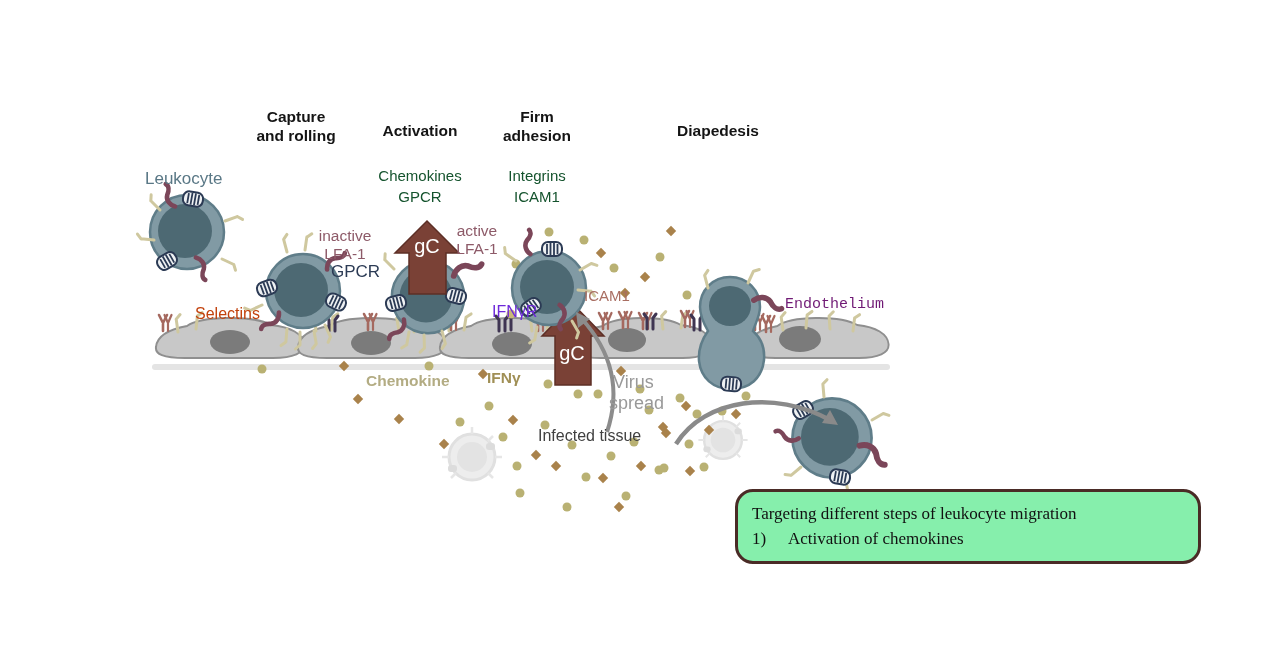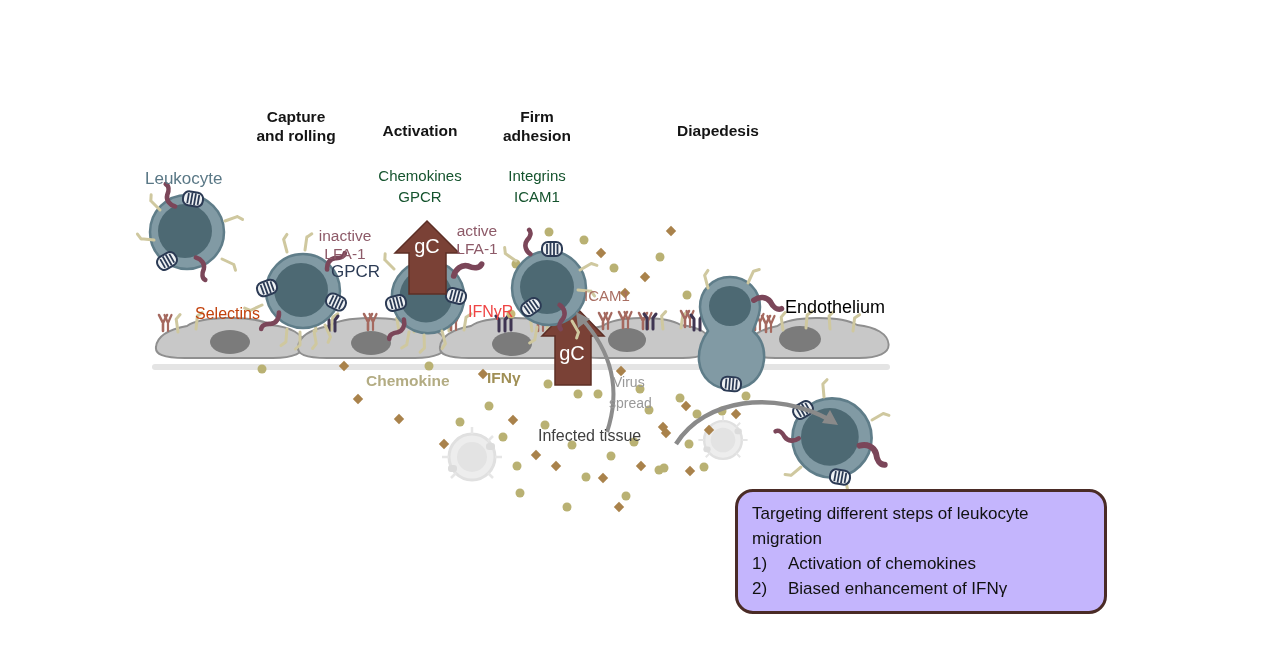--- a/index.html
+++ b/index.html
@@ -9,32 +9,32 @@
   }
   .art{position:absolute;left:0;top:0;}
   .lbl{position:absolute;white-space:nowrap;line-height:1.12;}
   .ctr{transform:translateX(-50%);text-align:center;}
   .stage{font-weight:bold;font-size:15.5px;color:#141414;line-height:19px;}
   .med{font-size:15px;color:#14532d;line-height:21px;}
   .c-slate{color:#5a7886;font-size:17px;}
   .c-tan{color:#c2410c;font-size:16px;}
   .c-maroon{color:#8d5a68;font-size:15.5px;line-height:17.5px;}
   .c-navy{color:#2c3b55;font-size:17px;}
-  .c-navy-sm{color:#ef4444;font-size:16px;}
+  .c-navy-sm{color:#6d28d9;font-size:16px;margin-left:24px;}
   .c-rose{color:#a96e62;font-size:15px;}
-  .c-gray{color:#000000;font-size:18px;}
-  .c-gray-lg{color:#999999;font-size:14px;line-height:21px;}
+  .c-gray{color:#701a75;font-size:15px;font-family:Liberation Mono, monospace;}
+  .c-gray-lg{color:#999999;font-size:18px;line-height:21px;}
   .c-tanb{color:#b3ac83;font-size:15.5px;font-weight:bold;}
   .c-olive{color:#a08f55;font-size:15.5px;font-weight:bold;}
   .c-dark{color:#404040;font-size:16px;}
   .gc-txt{color:#ffffff;font-size:20px;}
   .callout{
-    position:absolute;left:735px;top:489px;width:372px;box-sizing:border-box;
-    border:3px solid #4a2b26;border-radius:18px;background:#c4b5fd;
-    padding:9px 14px 10px 14px;font-size:17px;color:#111;line-height:25px;
+    position:absolute;left:735px;top:489px;width:466px;box-sizing:border-box;
+    border:3px solid #4a2b26;border-radius:18px;background:#86efac;
+    padding:9px 14px 10px 14px;font-size:17px;color:#111;line-height:25px;font-family:Liberation Serif, serif;
   }
   .c-item .c-num{display:inline-block;width:36px;}
 </style>
 </head>
 <body>
 
 <div class="canvas">
 
 <svg class="art" width="1280" height="652" viewBox="0 0 1280 652">
   <defs>
@@ -331,18 +331,15 @@
 <div class="lbl c-dark" style="left:538px;top:427px;">Infected tissue</div>
 
 <div class="lbl ctr gc-txt" style="left:427px;top:235px;">gC</div>
 <div class="lbl ctr gc-txt" style="left:572px;top:342px;">gC</div>
 
 <div class="callout">
   <div>Targeting different steps of leukocyte migration</div>
   <div class="c-item">
     <span class="c-num">1)</span><span>Activation of chemokines</span>
   </div>
-  <div class="c-item">
-    <span class="c-num">2)</span><span>Biased enhancement of IFNγ</span>
-  </div>
 </div>
 
 </div>
 
 </body></html>

